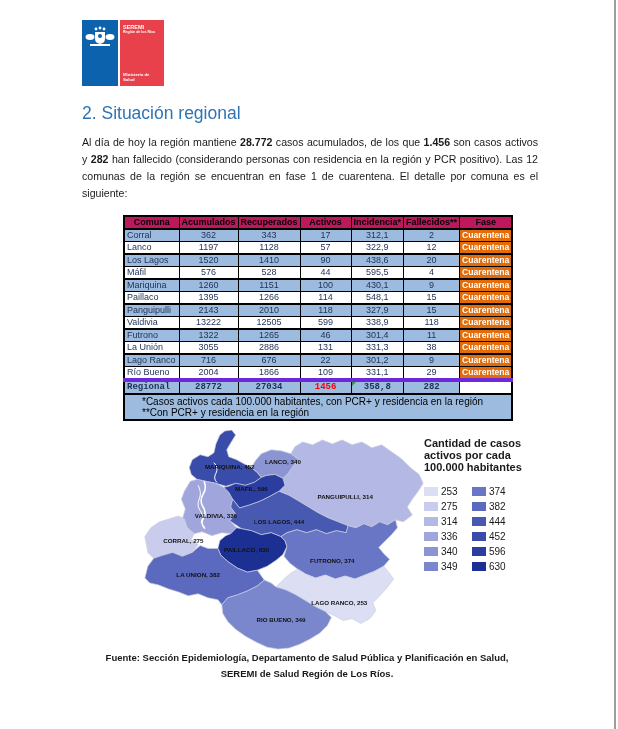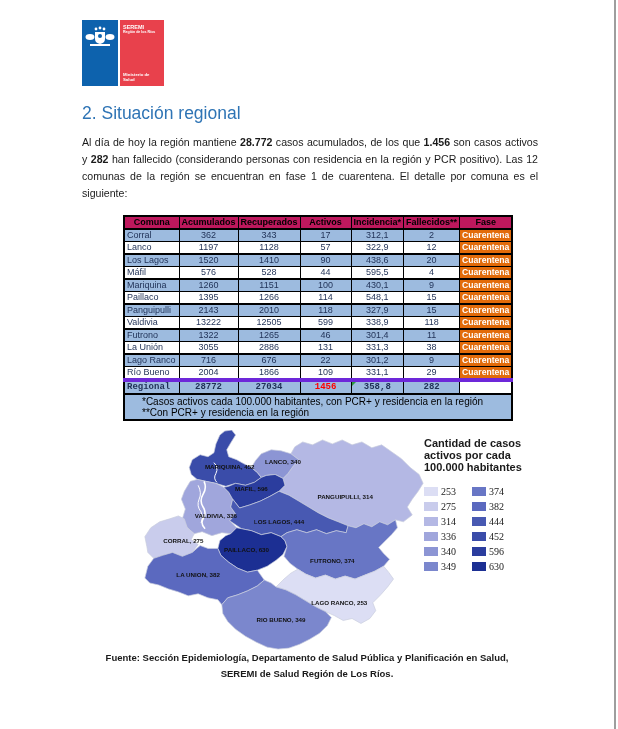--- a/index.html
+++ b/index.html
@@ -40,21 +40,21 @@
   td.comment::before { content: ""; position: absolute; top: 0; left: 0; width: 0; height: 0;
     border-top: 4px solid #2f9e3f; border-right: 4px solid transparent; }
   tr.footnotes td { text-align: left; font-size: 10px; font-weight: 400; color: #000;
     line-height: 11px; height: 24px; padding: 1px 17px; border-top: 2px solid #000; margin-left: 10px; }
 
   
   .map-wrap { position: absolute; left: 135px; top: 430px; width: 296px; height: 232px; }
   .legend { position: absolute; left: 424px; top: 437px; width: 125px; }
   .legend-title { font-size: 11px; font-weight: bold; color: #1a1a1a; line-height: 12px; width: 112px; }
   .legend-items { margin-top: 11px; }
-  .legend-row { height: 15px; display: flex; align-items: center; font-family: Liberation Serif, serif; }
+  .legend-row { height: 15px; display: flex; align-items: center; }
   .legend-row .sw { width: 14px; height: 9px; display: inline-block; flex: 0 0 14px; }
   .legend-row .val { font-size: 10px; color: #1a1a1a; width: 31px; margin-left: 3px; }
 
   .footer-line { position: absolute; left: 0; width: 614px; text-align: center; font-size: 9.5px;
     font-weight: bold; color: #1a1a1a; }
   .f1 { top: 652px; } .f2 { top: 668px; }
 </style>
 </head>
 <body>
 

